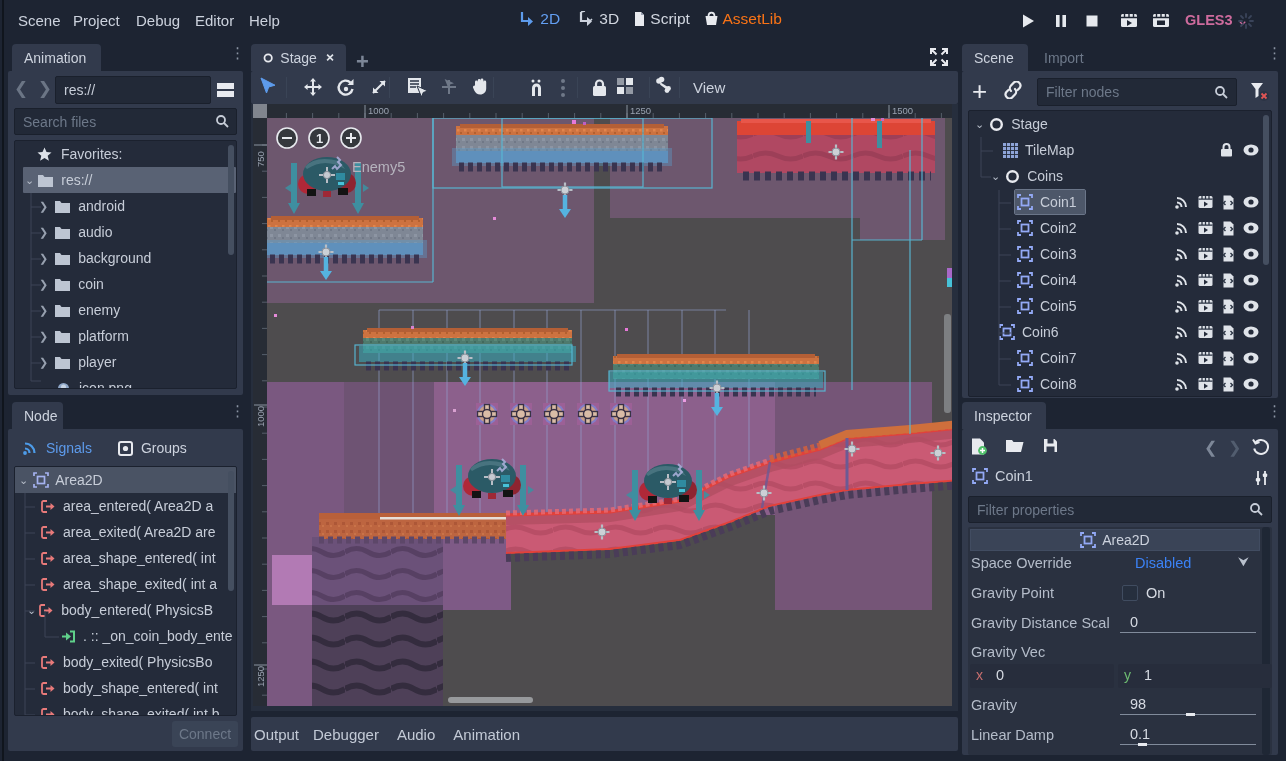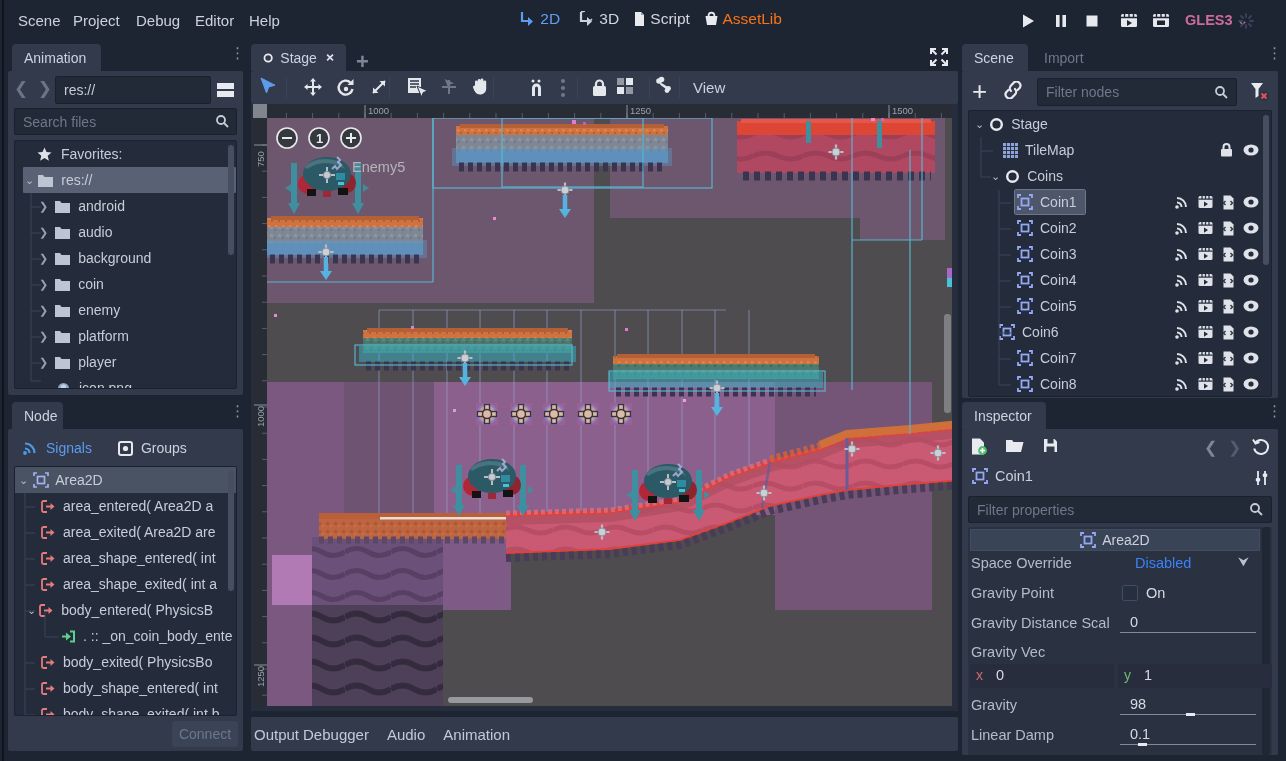--- a/index.html
+++ b/index.html
@@ -679,21 +679,21 @@
         <circle cx="66" cy="34" r="10" fill="#35383d" stroke="#e8eaef" stroke-width="1.6"></circle>
         <circle cx="98" cy="34" r="10" fill="#35383d" stroke="#e8eaef" stroke-width="1.6"></circle>
         <path d="M29 34 h10" stroke="#e8eaef" stroke-width="2"></path>
         <text x="63" y="39" font-size="13" fill="#e8eaef" font-family="Liberation Sans" font-weight="bold">1</text>
         <path d="M93 34 h10 M98 29 v10" stroke="#e8eaef" stroke-width="2"></path>
       </svg>
     </div>
 
 <div class="abs" style="left:251px;top:717px;width:707px;height:34px;background:#323a4c;border-radius:2px;display:flex;align-items:center;font-size:15px;color:#c3cad6">
 <span style="margin-left:3px">Output</span>
-      <span style="margin-left:4px">Debugger</span>
+      <span style="margin-left:14px">Debugger</span>
       <span style="margin-left:18px">Audio</span>
       <span style="margin-left:18px">Animation</span>
     </div>
 
 <div class="tab" style="left:962px;top:44px;width:66px;background:#323a4c">Scene</div>
 <div class="tab dim" style="left:1032px;top:44px;width:70px">Import</div>
 <div class="dots3" style="left:1267px;top:50px">⋮</div>
 <div class="panel" style="left:962px;top:71px;width:316px;height:327px;background:#323a4c"></div>
 <div class="abs" style="left:972px;top:76px;color:#e8eaef;font-size:26px;font-weight:300">+</div>
 <svg class="abs" style="left:1003px;top:81px" width="20" height="18" viewBox="0 0 20 18">

